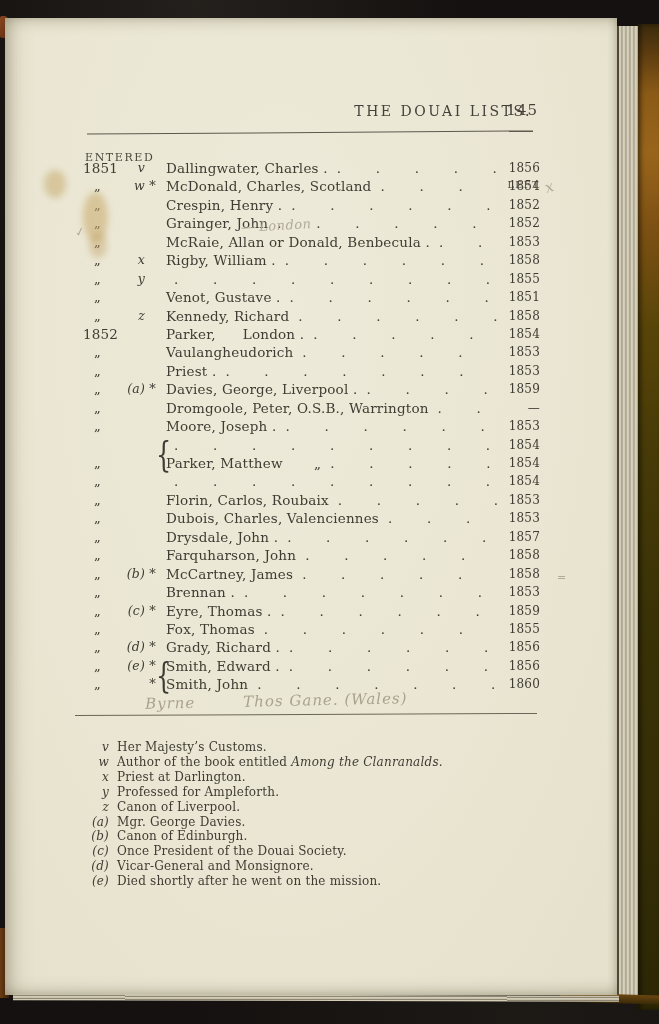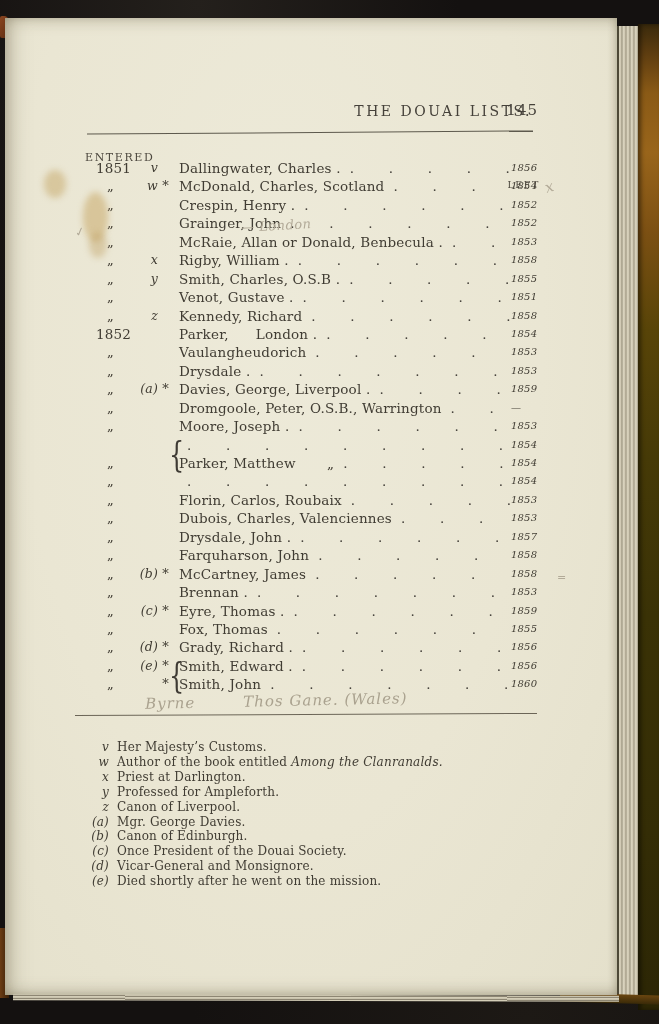--- a/index.html
+++ b/index.html
@@ -43,32 +43,32 @@
     background:repeating-linear-gradient(180deg,#c9c3ad 0 1px,#8d8673 1px 2px,#d3cdb7 2px 3px);
     transform:rotate(.15deg);}
   
   .running-head{position:absolute;left:70px;top:85px;width:457px;text-align:right;
     font-size:14px;letter-spacing:2.5px;color:#45413a;}
   .page-number{position:absolute;right:79px;top:83px;font-size:15px;letter-spacing:1px;color:#45413a;}
   .rule-1{position:absolute;left:82px;top:114px;width:446px;height:1.4px;background:#5d594d;transform:rotate(-.4deg);}
   .col-entered{position:absolute;left:80px;top:133px;font-size:11px;letter-spacing:1.6px;color:#4d483f;}
   .col-left{position:absolute;left:78px;top:130px;width:457px;text-align:right;font-size:9.5px;letter-spacing:1.6px;color:#4d483f;margin-top:31px;}
   
-  .list{position:absolute;left:78px;top:141px;width:457px;margin-left:13px;}
+  .list{position:absolute;left:78px;top:141px;width:457px;}
   .row{display:flex;height:18.45px;line-height:18.45px;font-size:13.5px;letter-spacing:.2px;white-space:nowrap;}
   .c-year{width:38px;flex:none;}
   .c-year.ditto{padding-left:11px;width:27px;font-size:13px;}
   .c-prefix{width:24px;flex:none;text-align:right;font-style:italic;font-size:12.5px;}
   .c-ast{width:11px;flex:none;text-align:right;font-size:13px;}
   .c-brace{width:9px;flex:none;position:relative;}
   .brace-glyph{position:absolute;left:0px;top:0px;font-size:30px;line-height:37px;
     transform:scale(.8,1.15);transform-origin:left center;color:#3e3a33;}
   .c-name{flex:none;padding-left:1px;}
   .c-leader{flex:1;overflow:hidden;word-spacing:30px;padding-left:9px;color:#44403a;}
-  .c-left{width:42px;flex:none;font-size:10px;font-style:italic;}
+  .c-left{width:42px;flex:none;text-align:right;font-size:12px;}
   
   .handwriting{position:absolute;left:140px;top:674px;font-size:15px;font-style:italic;
     color:#aaa28f;letter-spacing:1px;transform:rotate(-1.2deg);white-space:nowrap;}
   .handwriting .hw2{margin-left:48px;}
   .rule-2{position:absolute;left:70px;top:696px;width:462px;height:1px;background:#6b6557;transform:rotate(-.25deg);}
   
   .footnotes{position:absolute;left:78px;top:722px;width:457px;}
   .fn{display:flex;line-height:14.9px;font-size:12px;letter-spacing:.2px;}
   .fn-label{width:34px;flex:none;text-align:right;font-style:italic;padding-right:8px;box-sizing:border-box;}
   .fn-text{flex:1;}
@@ -161,21 +161,20 @@
     <span class="c-name">Rigby, William .</span>
     <span class="c-leader">. . . . . . . . . . . . . . . . . . . .</span>
     <span class="c-left">1858</span>
   </div>
 
   <div class="row">
     <span class="c-year ditto">„</span>
     <span class="c-prefix">y</span>
     <span class="c-ast"></span>
     <span class="c-brace"></span>
-    <span class="c-name">Smith, Charles, O.S.B .</span>
     <span class="c-leader">. . . . . . . . . . . . . . . . . . . .</span>
     <span class="c-left">1855</span>
   </div>
 
   <div class="row">
     <span class="c-year ditto">„</span>
     <span class="c-prefix"></span>
     <span class="c-ast"></span>
     <span class="c-brace"></span>
     <span class="c-name">Venot, Gustave .</span>
@@ -211,21 +210,21 @@
     <span class="c-name">Vaulangheudorich</span>
     <span class="c-leader">. . . . . . . . . . . . . . . . . . . .</span>
     <span class="c-left">1853</span>
   </div>
 
   <div class="row">
     <span class="c-year ditto">„</span>
     <span class="c-prefix"></span>
     <span class="c-ast"></span>
     <span class="c-brace"></span>
-    <span class="c-name">Drysdale .</span>
+    <span class="c-name">Priest .</span>
     <span class="c-leader">. . . . . . . . . . . . . . . . . . . .</span>
     <span class="c-left">1853</span>
   </div>
 
   <div class="row">
     <span class="c-year ditto">„</span>
     <span class="c-prefix">(a)</span>
     <span class="c-ast">*</span>
     <span class="c-brace"></span>
     <span class="c-name">Davies, George, Liverpool .</span>

